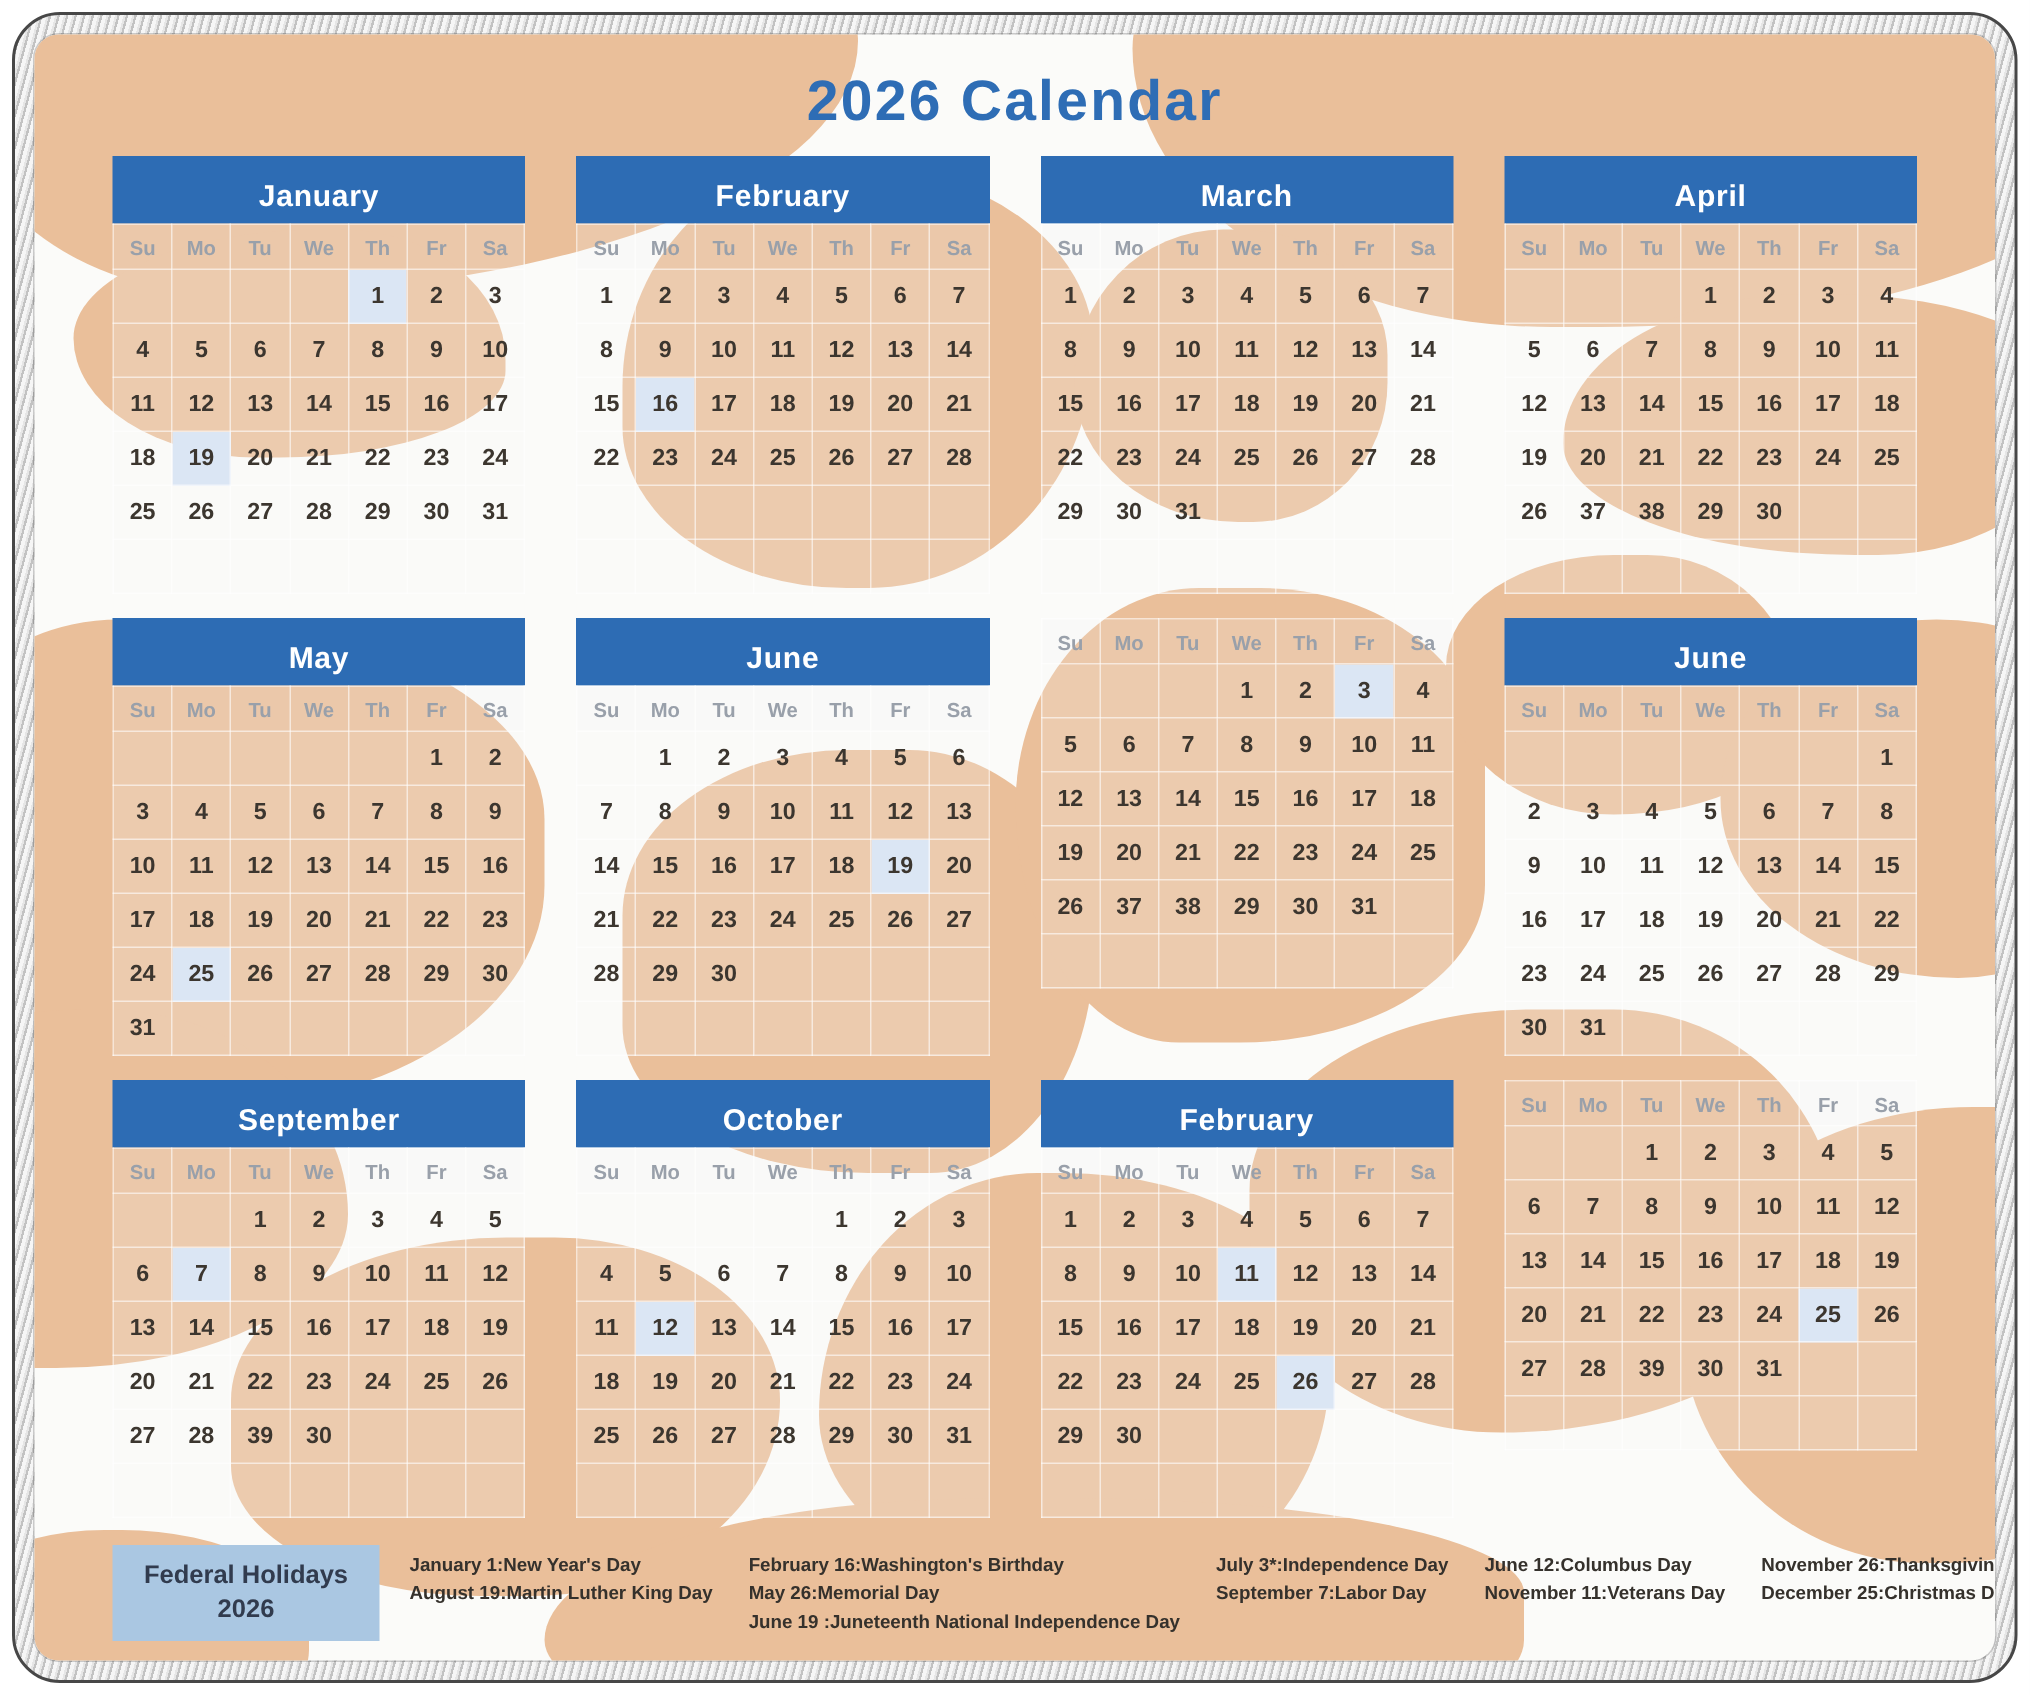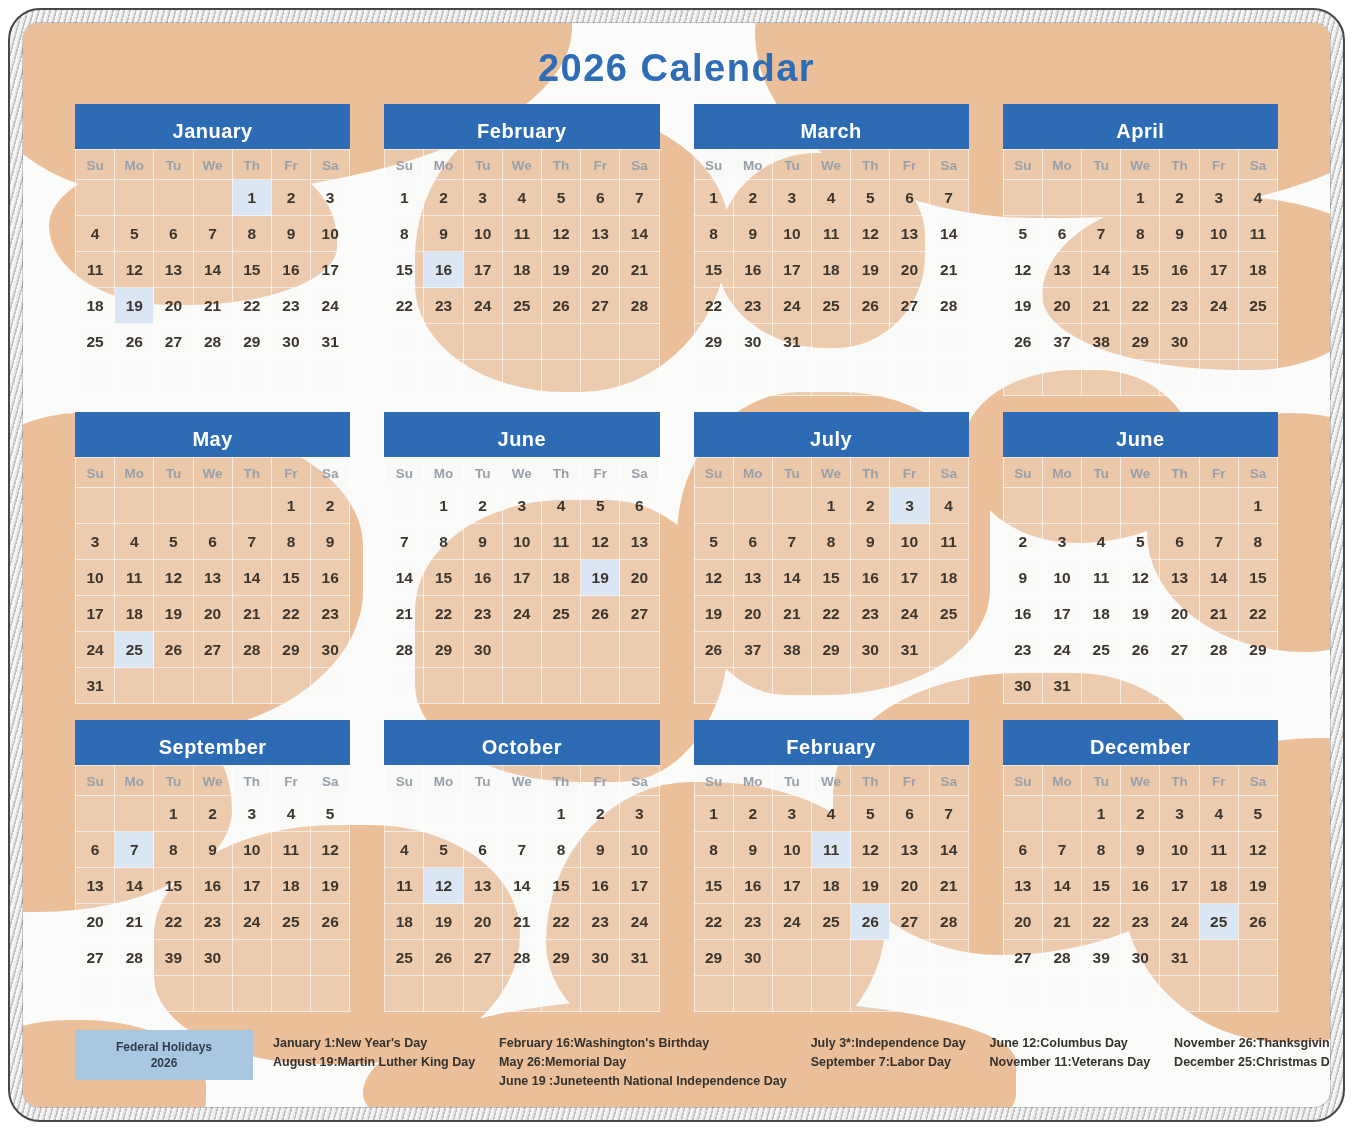--- a/index.html
+++ b/index.html
@@ -20,21 +20,21 @@
   .month{min-width:0;}
   .mh{background:var(--blue);color:#fff;font-weight:bold;font-size:20px;text-align:center;
       padding:16px 0 6px;letter-spacing:.5px;}
   .mt{width:100%;border-collapse:collapse;table-layout:fixed;}
   .mt th{font-size:13.5px;font-weight:bold;color:#99a0aa;padding:8px 0 6px;
          border:1px solid rgba(255,255,255,.6);background:rgba(244,244,246,.18);}
   .mt td{height:33px;text-align:center;font-size:15.5px;font-weight:bold;color:#3c362f;
          border:1px solid rgba(255,255,255,.6);background:rgba(244,244,246,.22);}
   .mt td.hl{background:var(--hl);}
   .legend{display:flex;align-items:flex-start;gap:20px;margin:18px 10px 0 52px;}
-  .legend-box{background:var(--legend-bg);text-align:center;font-weight:bold;font-size:12px;
+  .legend-box{background:var(--legend-bg);text-align:center;font-weight:bold;font-size:17px;
               color:#313b4e;padding:9px 14px;line-height:1.35;flex:0 0 auto;min-width:150px;}
   .legend-cols{display:flex;align-items:flex-start;gap:24px;padding-top:6px;}
   .lcol{display:flex;flex-direction:column;gap:5px;}
   .lline{font-size:12.5px;font-weight:bold;color:#35312c;white-space:nowrap;}
 </style>
 </head>
 <body>
 
 <div class="pad">
   <div class="inner">
@@ -487,21 +487,20 @@
                   <td></td>
                   <td></td>
                   <td></td>
                   <td></td>
                   <td></td>
                 </tr>
               </tbody>
             </table>
           </section>
           <section class="month">
-            <div class="mh">July</div>
             <table class="mt">
               <thead>
                 <tr>
                   <th>Su</th>
                   <th>Mo</th>
                   <th>Tu</th>
                   <th>We</th>
                   <th>Th</th>
                   <th>Fr</th>
                   <th>Sa</th>
@@ -847,21 +846,20 @@
                   <td></td>
                   <td></td>
                   <td></td>
                   <td></td>
                   <td></td>
                 </tr>
               </tbody>
             </table>
           </section>
           <section class="month">
-            <div class="mh">December</div>
             <table class="mt">
               <thead>
                 <tr>
                   <th>Su</th>
                   <th>Mo</th>
                   <th>Tu</th>
                   <th>We</th>
                   <th>Th</th>
                   <th>Fr</th>
                   <th>Sa</th>

